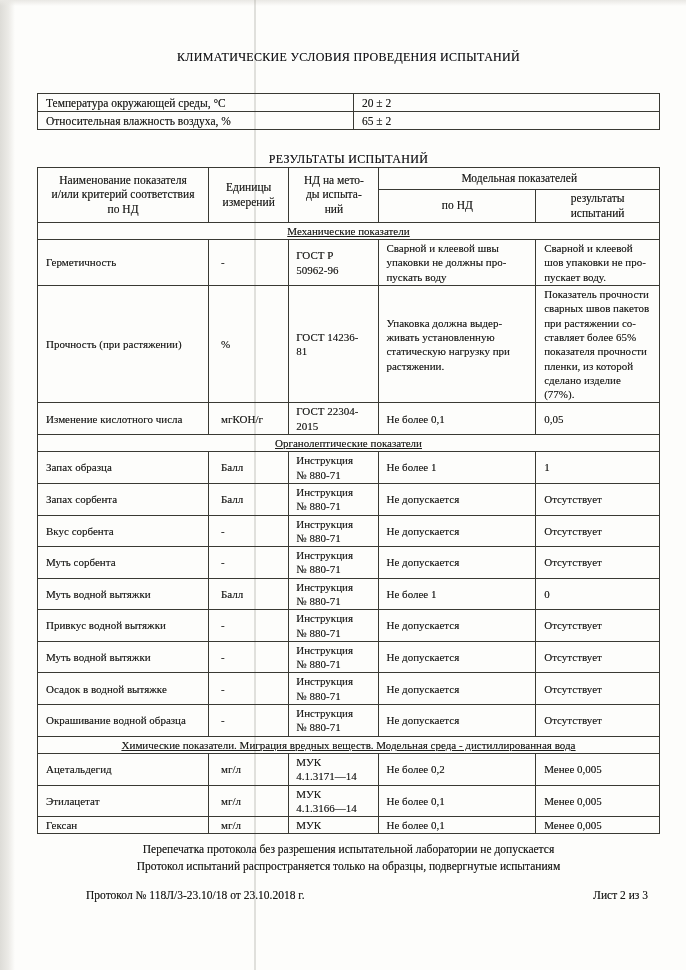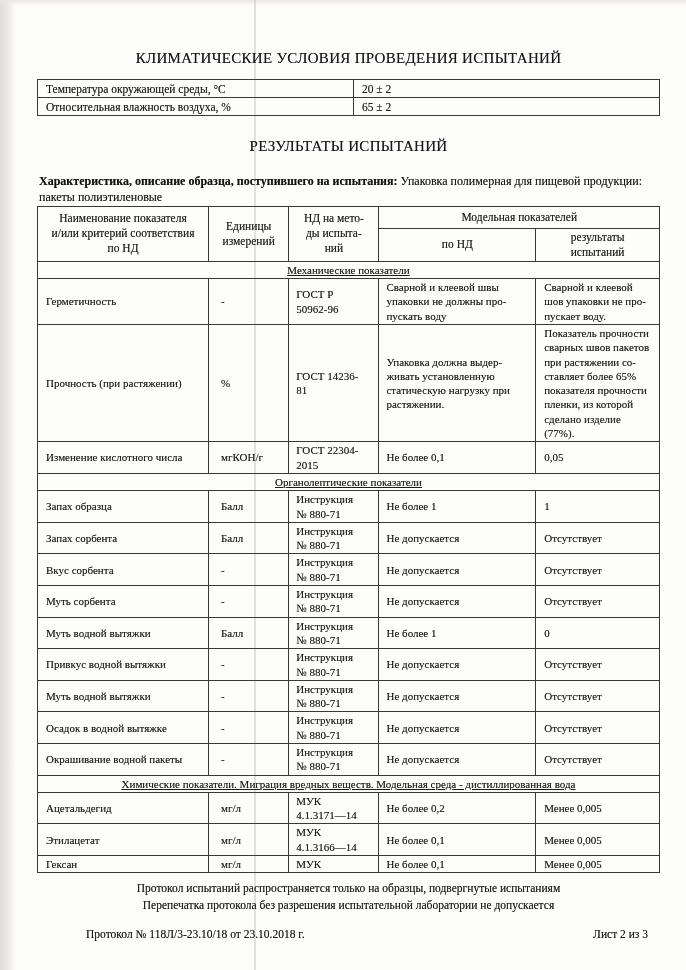--- a/index.html
+++ b/index.html
@@ -20,29 +20,29 @@
     position:absolute; left:0; top:0; width:100%; height:6px;
     background:linear-gradient(180deg,#e9e8e4,rgba(253,253,251,0));
   }
   .fold-line {
     position:absolute; left:254px; top:0; width:2px; height:100%;
     background:rgba(160,158,148,0.30);
   }
   .content { position:absolute; left:37px; top:0; width:623px; }
 
   .doc-title {
-    text-align:center; font-size:15px; letter-spacing:0.3px; color:#16161a;
+    text-align:center; font-size:12px; letter-spacing:0.3px; color:#16161a;
   }
   .climate-title { margin-top:50px; }
   .results-title { margin-top:22px; }
 
   table { border-collapse:collapse; width:100%; }
   td, th { border:1px solid #393933; }
 
-  .climate-table { margin-top:12px; font-size:11.5px; }
+  .climate-table { margin-top:28px; font-size:11.5px; }
   .climate-table td { height:17px; padding:0 4px 0 8px; vertical-align:middle; }
   .climate-table .cl-label { width:50.8%; }
 
   .sample-desc { margin:19px 0 0 2px; font-size:12px; line-height:1.33; color:#1a1a18; }
   .sample-desc b { color:#121210; }
 
   .results-table { margin-top:0; table-layout:fixed; font-size:11px; line-height:1.3; }
   .results-table th {
     font-weight:normal; text-align:center; vertical-align:middle;
     white-space:pre-line; font-size:11.5px; padding:1px 2px;
@@ -86,21 +86,20 @@
         </tr>
         <tr>
           <td class="cl-label">Относительная влажность воздуха, %</td>
           <td class="cl-value">65 ± 2</td>
         </tr>
       </tbody>
     </table>
 
     <div class="doc-title results-title">РЕЗУЛЬТАТЫ ИСПЫТАНИЙ</div>
 
-    <p class="sample-desc"><b>Характеристика, описание образца, поступившего на испытания:</b> <span>Упаковка полимерная для пищевой продукции: пакеты полиэтиленовые</span></p>
 
     <table class="results-table">
       <colgroup>
         <col style="width:27.5%">
         <col style="width:12.9%">
         <col style="width:14.5%">
         <col style="width:25.2%">
         <col style="width:19.9%">
       </colgroup>
       <thead>
@@ -224,21 +223,21 @@
           </tr>
           <tr>
             <td class="c1">Осадок в водной вытяжке</td>
             <td class="c2">-</td>
             <td class="c3">Инструкция
 № 880-71</td>
             <td class="c4">Не допускается</td>
             <td class="c5">Отсутствует</td>
           </tr>
           <tr>
-            <td class="c1">Окрашивание водной пакеты</td>
+            <td class="c1">Окрашивание водной образца</td>
             <td class="c2">-</td>
             <td class="c3">Инструкция
 № 880-71</td>
             <td class="c4">Не допускается</td>
             <td class="c5">Отсутствует</td>
           </tr>
           <tr>
             <td colspan="5" class="section-cell">Химические показатели. Миграция вредных веществ. Модельная среда - дистиллированная вода</td>
           </tr>
           <tr>
@@ -261,22 +260,22 @@
             <td class="c1">Гексан</td>
             <td class="c2">мг/л</td>
             <td class="c3">МУК</td>
             <td class="c4">Не более 0,1</td>
             <td class="c5">Менее 0,005</td>
           </tr>
         </tbody>
     </table>
 
     <div class="footer">
+      <div class="footer-note">Перепечатка протокола без разрешения испытательной лаборатории не допускается</div>
       <div class="footer-note">Протокол испытаний распространяется только на образцы, подвергнутые испытаниям</div>
-      <div class="footer-note">Перепечатка протокола без разрешения испытательной лаборатории не допускается</div>
       <div class="footer-bottom">
         <span>Протокол № 118Л/3-23.10/18 от 23.10.2018 г.</span>
         <span>Лист 2 из 3</span>
       </div>
     </div>
 
   </div>
 </div>
 
 </body></html>

